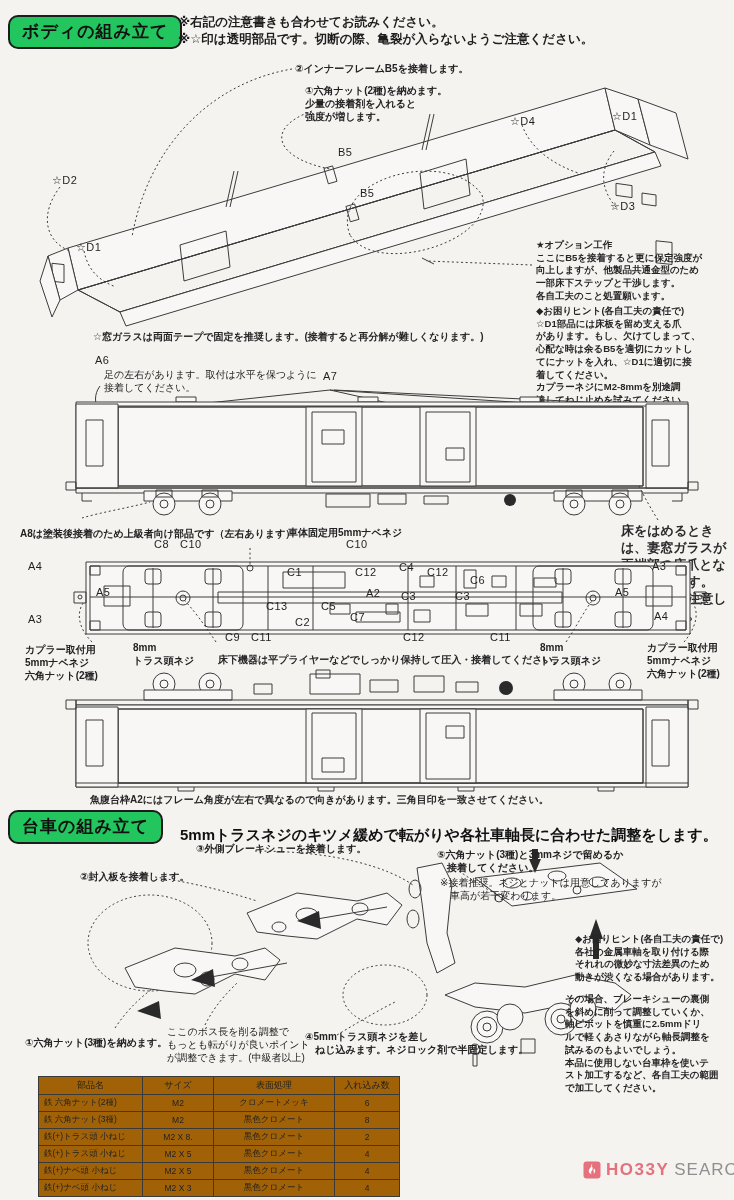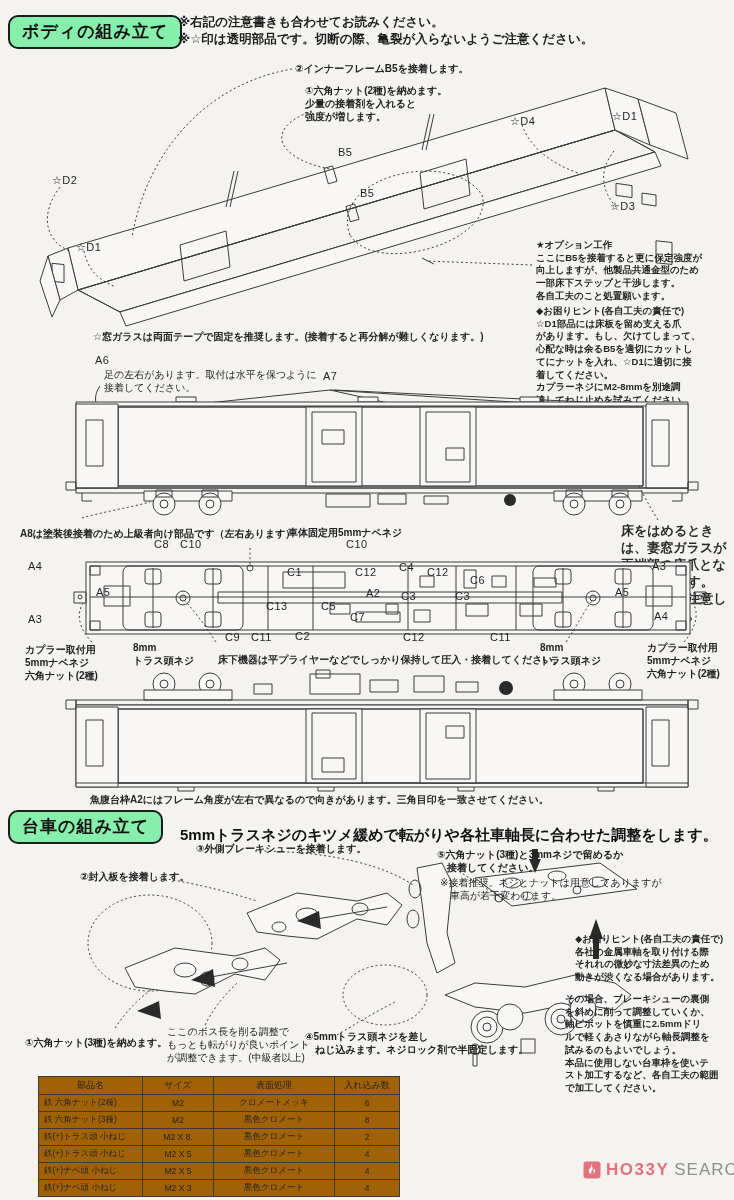--- a/index.html
+++ b/index.html
@@ -4,21 +4,21 @@
 <style>
   html,body{margin:0;padding:0;}
   body{
     width:734px;height:1200px;position:relative;overflow:hidden;
     background:#f4f3f0;color:#262626;
     font-family:"Liberation Sans","DejaVu Sans",sans-serif;
   }
   .abs{position:absolute;}
   .pre{white-space:pre-line;}
   .titlebox{
-    border:2.5px solid #1c1c1c;border-radius:10px;background:#86efac;
+    border:2.5px solid #1c1c1c;border-radius:10px;background:#22c55e;
     font-weight:700;font-size:17px;letter-spacing:1px;
     padding:3px 12px 4px 12px;color:#111;
   }
   .hnote{font-weight:700;font-size:12.5px;line-height:1.38;color:#1d1d1d;}
   .callout{font-size:10px;font-weight:700;line-height:1.3;color:#222;}
   .note{font-size:9.5px;font-weight:700;line-height:1.34;color:#262626;}
   .tinynote{font-size:13px;font-weight:700;line-height:1.3;color:#2b2b2b;}
   .plbl{font-size:11px;font-weight:400;color:#1f1f1f;letter-spacing:.5px;}
   .headline2{font-weight:700;font-size:15px;color:#111;margin-top:12px;}
   svg{position:absolute;overflow:visible;}
@@ -276,21 +276,21 @@
 <div class="abs plbl" style="left:287px;top:566px;">C1</div>
 <div class="abs plbl" style="left:355px;top:566px;">C12</div>
 <div class="abs plbl" style="left:399px;top:561px;">C4</div>
 <div class="abs plbl" style="left:427px;top:566px;">C12</div>
 <div class="abs plbl" style="left:470px;top:574px;">C6</div>
 <div class="abs plbl" style="left:366px;top:587px;">A2</div>
 <div class="abs plbl" style="left:401px;top:590px;">C3</div>
 <div class="abs plbl" style="left:455px;top:590px;">C3</div>
 <div class="abs plbl" style="left:266px;top:600px;">C13</div>
 <div class="abs plbl" style="left:321px;top:600px;">C5</div>
-<div class="abs plbl" style="left:295px;top:630px;">C2</div>
+<div class="abs plbl" style="left:295px;top:616px;">C2</div>
 <div class="abs plbl" style="left:350px;top:611px;">C7</div>
 <div class="abs plbl" style="left:225px;top:631px;">C9</div>
 <div class="abs plbl" style="left:251px;top:631px;">C11</div>
 <div class="abs plbl" style="left:403px;top:631px;">C12</div>
 <div class="abs plbl" style="left:490px;top:631px;">C11</div>
 <div class="abs plbl" style="left:652px;top:560px;">A3</div>
 <div class="abs plbl" style="left:615px;top:586px;">A5</div>
 <div class="abs plbl" style="left:654px;top:610px;">A4</div>
 
 <div class="abs callout pre" style="left:25px;top:643px;">カプラー取付用

